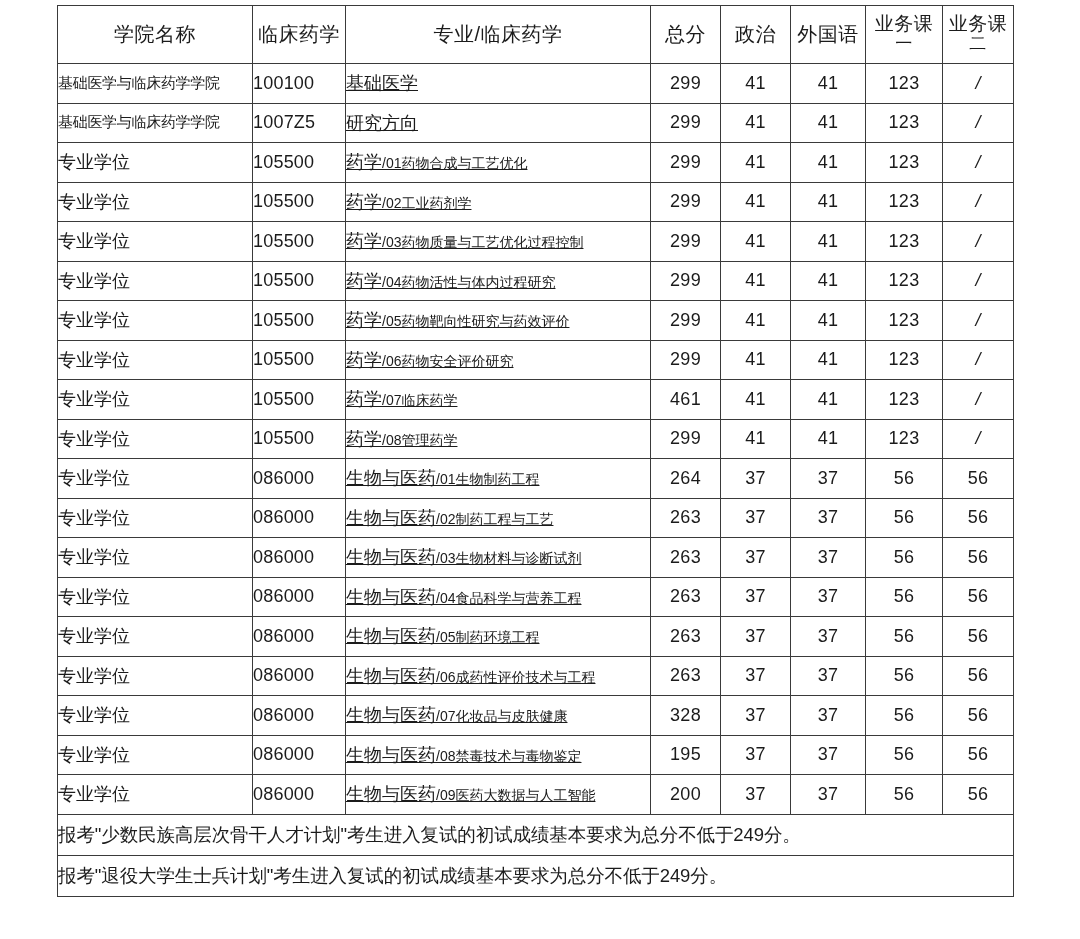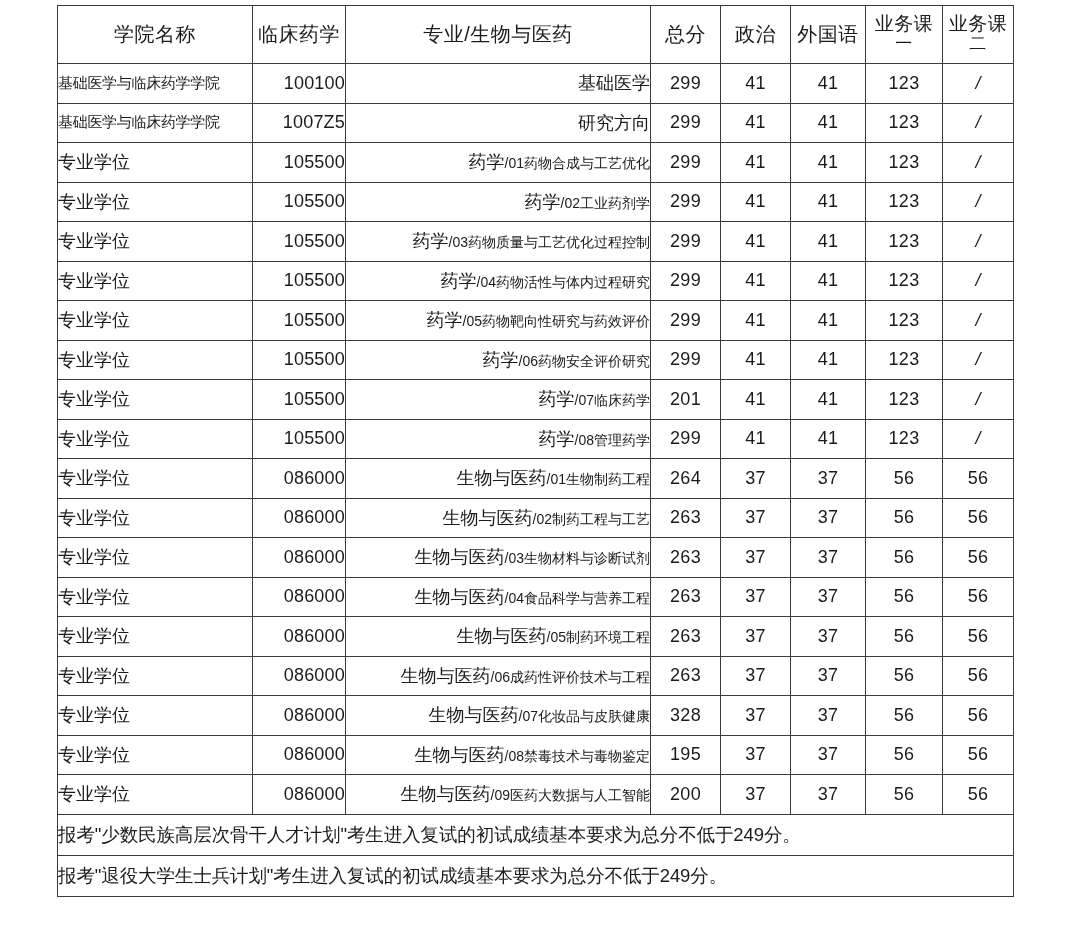--- a/index.html
+++ b/index.html
@@ -80,30 +80,31 @@
     padding-left: 9px;
     font-size: 18px;
     white-space: nowrap;
     margin-left: 23px;
   }
   td.college.tight {
     font-size: 15px;
     letter-spacing: -0.3px;
   }
   td.code {
-    text-align: right;
+    text-align: left;
     padding-left: 8px;
     font-size: 18px;
     letter-spacing: 0.2px;
   }
   td.major {
-    text-align: right;
+    text-align: left;
     padding-left: 9px;
     font-size: 18px;
     white-space: nowrap;
+    text-decoration: underline;
   }
   td.major .dir {
     font-size: 14px;
   }
   td.num {
     text-align: center;
     font-size: 18px;
     letter-spacing: 0.3px;
   }
   td.slash {
@@ -134,21 +135,21 @@
         <col class="c-total">
           <col class="c-pol">
           <col class="c-for">
         <col class="c-prof1">
           <col class="c-prof2">
       </colgroup>
       <thead>
         <tr>
           <th>学院名称</th>
           <th>临床药学</th>
-          <th>专业/生物与医药</th>
+          <th>专业/临床药学</th>
           <th>总分</th>
           <th>政治</th>
           <th>外国语</th>
           <th class="two-line"><span>业务课</span><span class="ln2">一</span></th>
           <th class="two-line"><span>业务课</span><span class="ln2">二</span></th>
         </tr>
       </thead>
       <tbody id="tbody">
           <tr>
             <td class="college tight">基础医学与临床药学学院</td>
@@ -227,21 +228,21 @@
             <td class="num">299</td>
             <td class="num">41</td>
             <td class="num">41</td>
             <td class="num">123</td>
             <td class="slash">/</td>
           </tr>
           <tr>
             <td class="college">专业学位</td>
             <td class="code">105500</td>
             <td class="major"><span>药学</span><span class="dir">/07临床药学</span></td>
-            <td class="num">201</td>
+            <td class="num">461</td>
             <td class="num">41</td>
             <td class="num">41</td>
             <td class="num">123</td>
             <td class="slash">/</td>
           </tr>
           <tr>
             <td class="college">专业学位</td>
             <td class="code">105500</td>
             <td class="major"><span>药学</span><span class="dir">/08管理药学</span></td>
             <td class="num">299</td>

